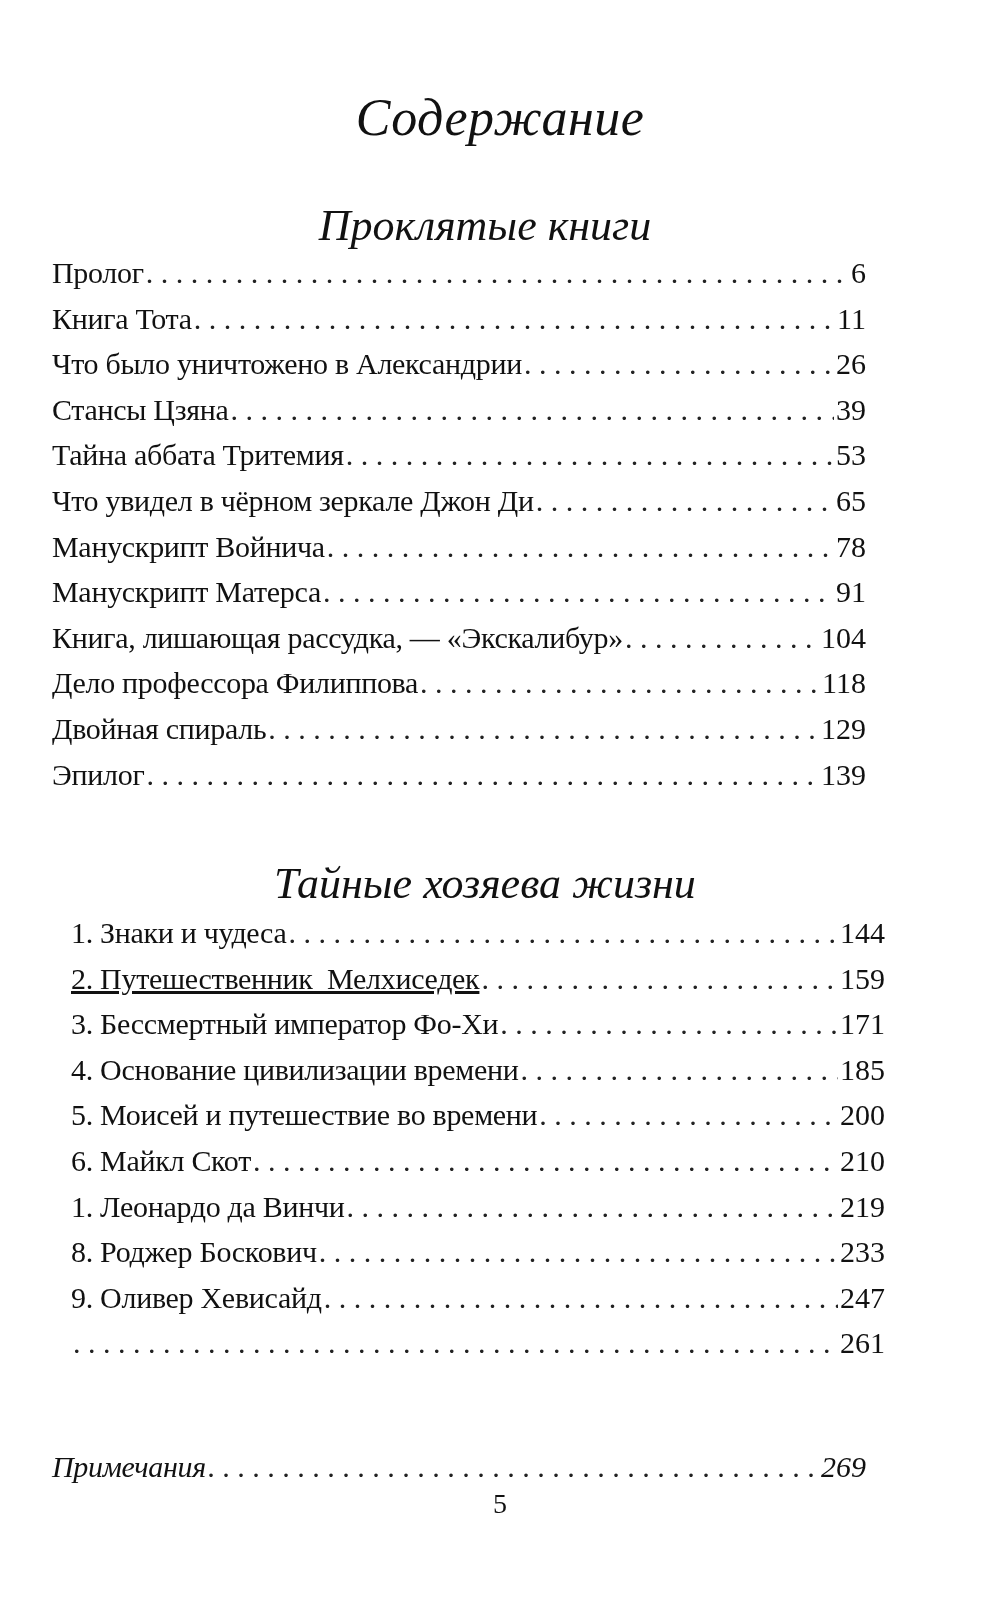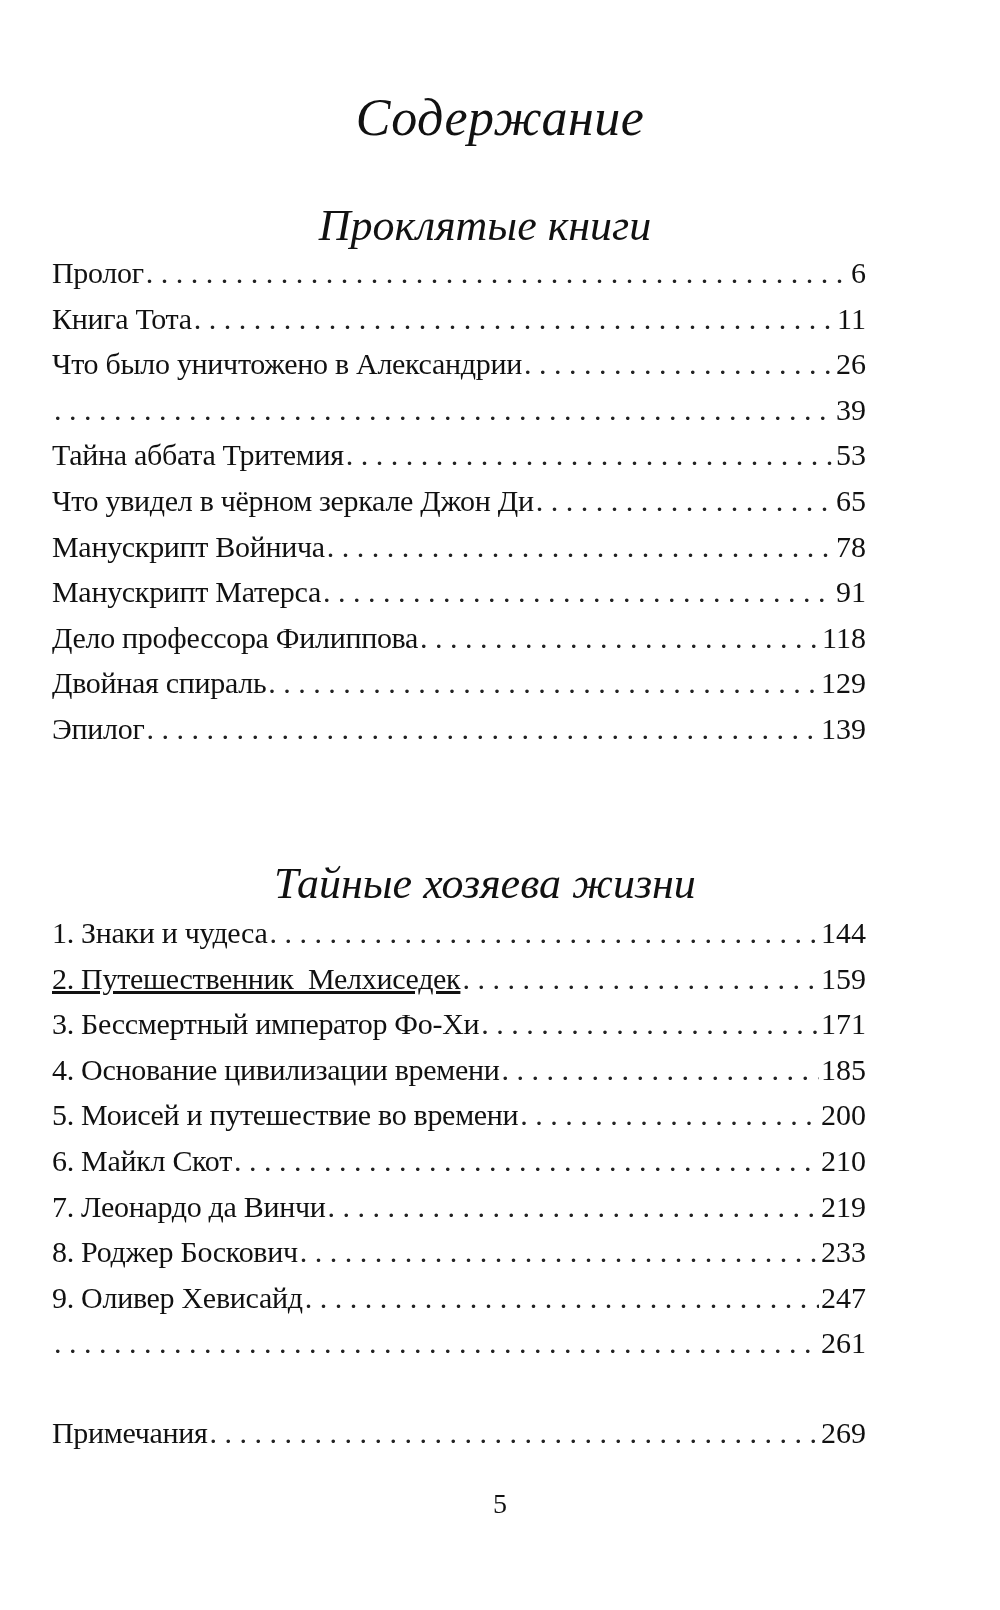--- a/index.html
+++ b/index.html
@@ -34,20 +34,21 @@
       <span class="label">Книга Тота</span>
       <span class="leader"></span>
       <span class="page">11</span>
     </div>
   <div class="toc-entry">
       <span class="label">Что было уничтожено в Александрии</span>
       <span class="leader"></span>
       <span class="page">26</span>
     </div>
   <div class="toc-entry">
+      <span class="label">Стансы Цзяна</span>
       <span class="leader"></span>
       <span class="page">39</span>
     </div>
   <div class="toc-entry">
       <span class="label">Тайна аббата Тритемия</span>
       <span class="leader"></span>
       <span class="page">53</span>
     </div>
   <div class="toc-entry">
       <span class="label">Что увидел в чёрном зеркале Джон Ди</span>
@@ -58,38 +59,43 @@
       <span class="label">Манускрипт Войнича</span>
       <span class="leader"></span>
       <span class="page">78</span>
     </div>
   <div class="toc-entry">
       <span class="label">Манускрипт Матерса</span>
       <span class="leader"></span>
       <span class="page">91</span>
     </div>
   <div class="toc-entry">
+      <span class="label">Книга, лишающая рассудка, — «Экскалибур»</span>
+      <span class="leader"></span>
+      <span class="page">104</span>
+    </div>
+  <div class="toc-entry">
       <span class="label">Дело профессора Филиппова</span>
       <span class="leader"></span>
       <span class="page">118</span>
     </div>
   <div class="toc-entry">
       <span class="label">Двойная спираль</span>
       <span class="leader"></span>
       <span class="page">129</span>
     </div>
   <div class="toc-entry">
       <span class="label">Эпилог</span>
       <span class="leader"></span>
       <span class="page">139</span>
     </div>
 </div>
 
 <div class="section-title" style="top:858px;">Тайные хозяева жизни</div>
-<div class="toc-list" style="top:910px;">
+<div class="toc-list" style="top:910px;margin-left:19px;">
   <div class="toc-entry">
       <span class="label">1. Знаки и чудеса</span>
       <span class="leader"></span>
       <span class="page">144</span>
     </div>
   <div class="toc-entry">
       <span class="label" style="white-space:pre;text-decoration:underline;">2. Путешественник  Мелхиседек</span>
       <span class="leader"></span>
       <span class="page">159</span>
     </div>
@@ -107,41 +113,41 @@
       <span class="label">5. Моисей и путешествие во времени</span>
       <span class="leader"></span>
       <span class="page">200</span>
     </div>
   <div class="toc-entry">
       <span class="label">6. Майкл Скот</span>
       <span class="leader"></span>
       <span class="page">210</span>
     </div>
   <div class="toc-entry">
-      <span class="label">7. Леонардо да Винчи</span>
+      <span class="label">1. Леонардо да Винчи</span>
       <span class="leader"></span>
       <span class="page">219</span>
     </div>
   <div class="toc-entry">
       <span class="label">8. Роджер Боскович</span>
       <span class="leader"></span>
       <span class="page">233</span>
     </div>
   <div class="toc-entry">
       <span class="label">9. Оливер Хевисайд</span>
       <span class="leader"></span>
       <span class="page">247</span>
     </div>
   <div class="toc-entry">
       <span class="leader"></span>
       <span class="page">261</span>
     </div>
 </div>
 
-<div class="toc-list" style="top:1410px;">
+<div class="toc-list" style="top:1444px;font-style:italic;">
   <div class="toc-entry">
       <span class="label">Примечания</span>
       <span class="leader"></span>
       <span class="page">269</span>
     </div>
 </div>
 
 <div class="page-number">5</div>
 
 </body></html>

